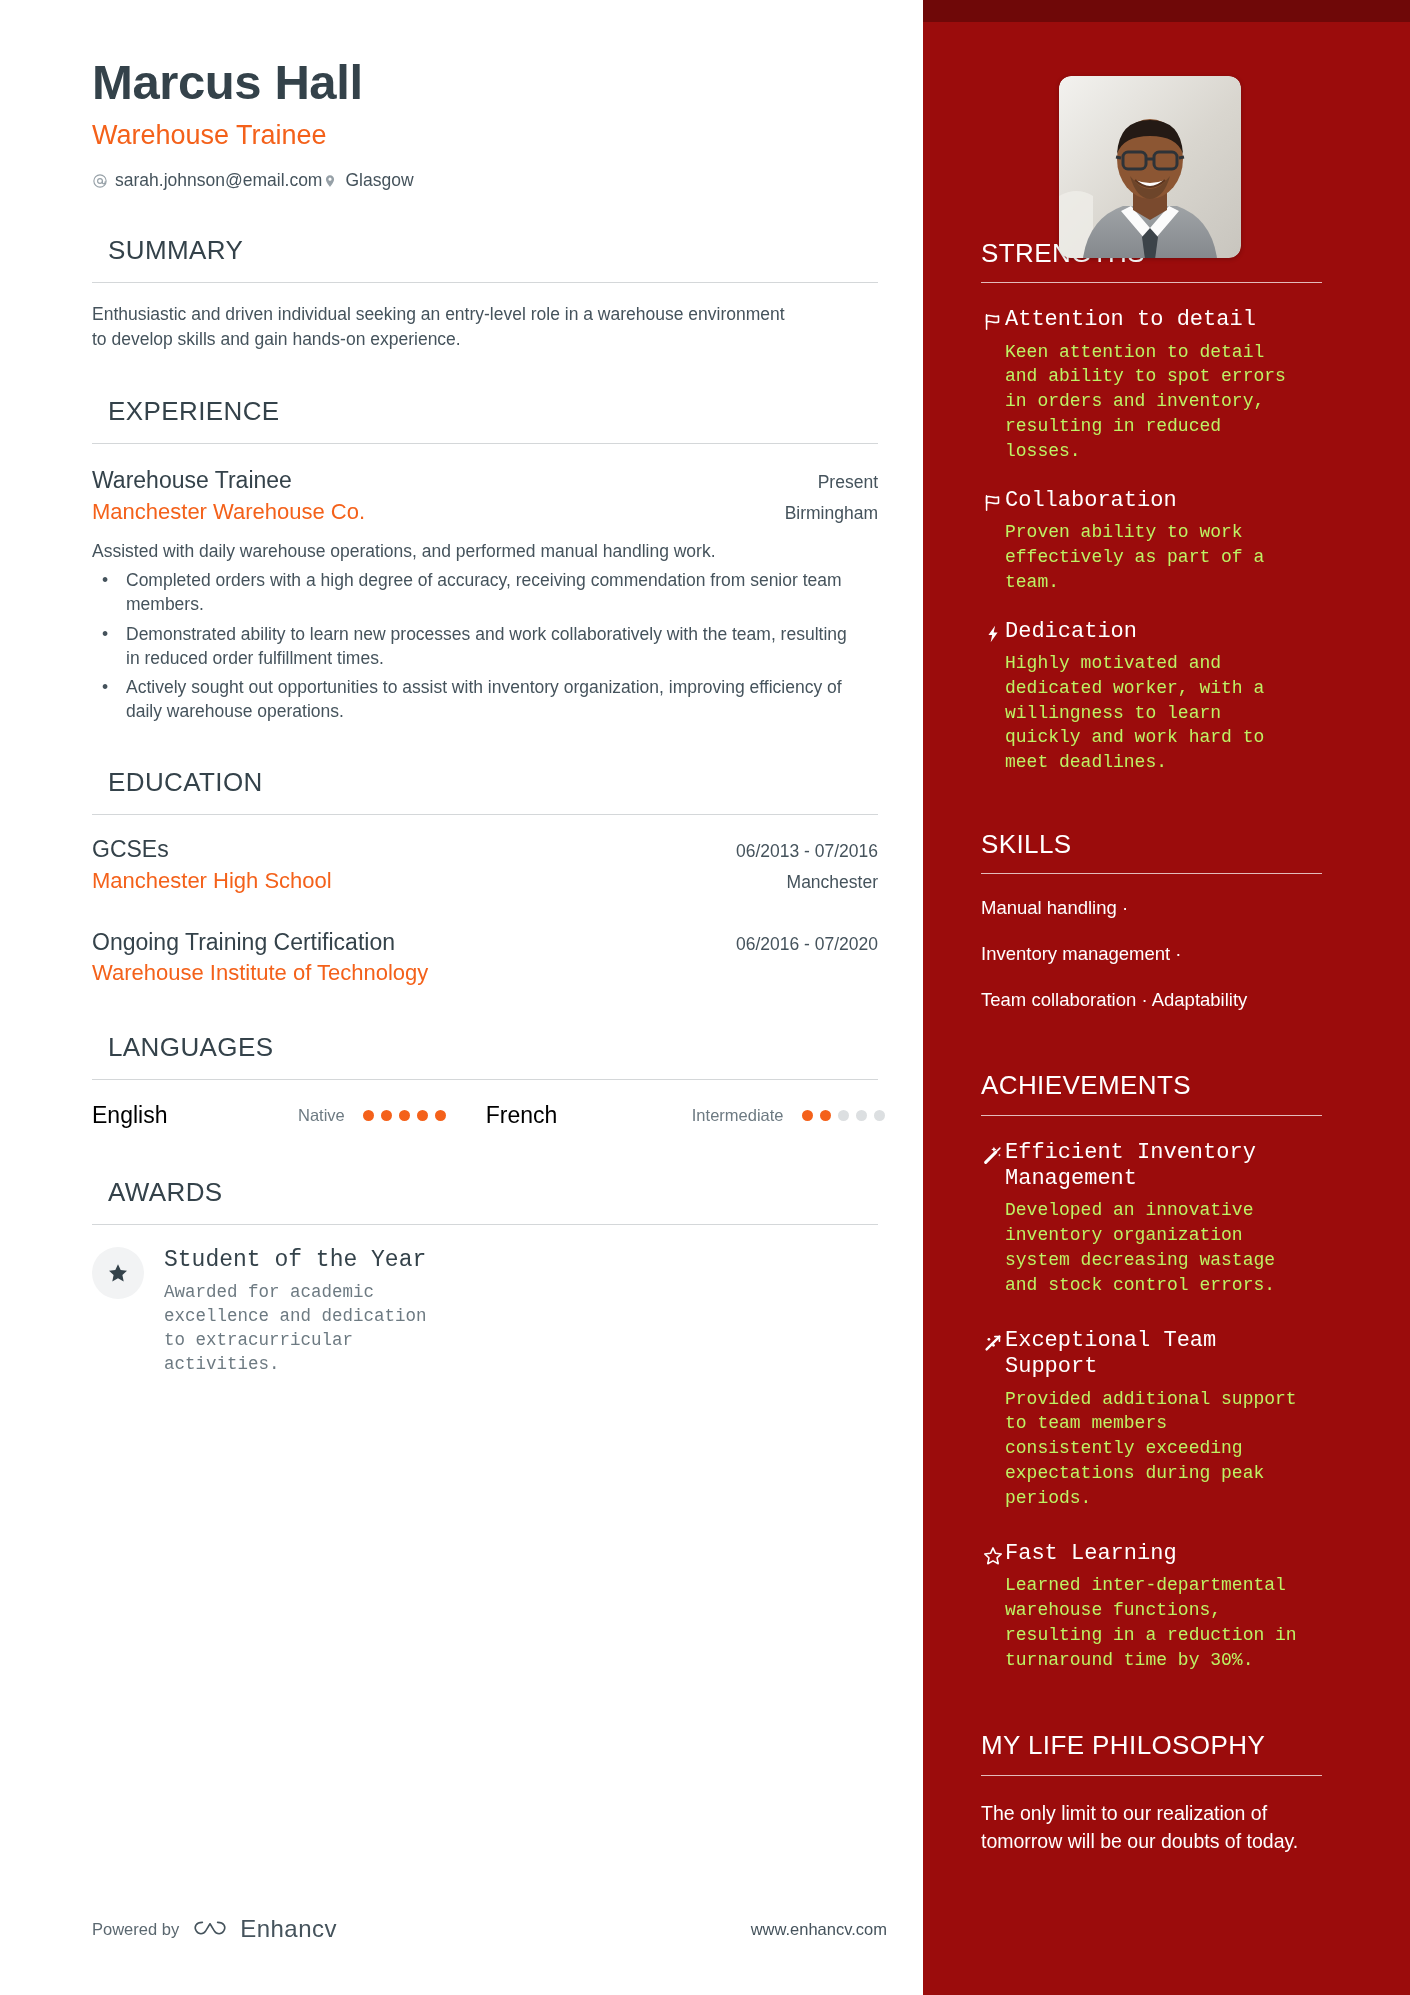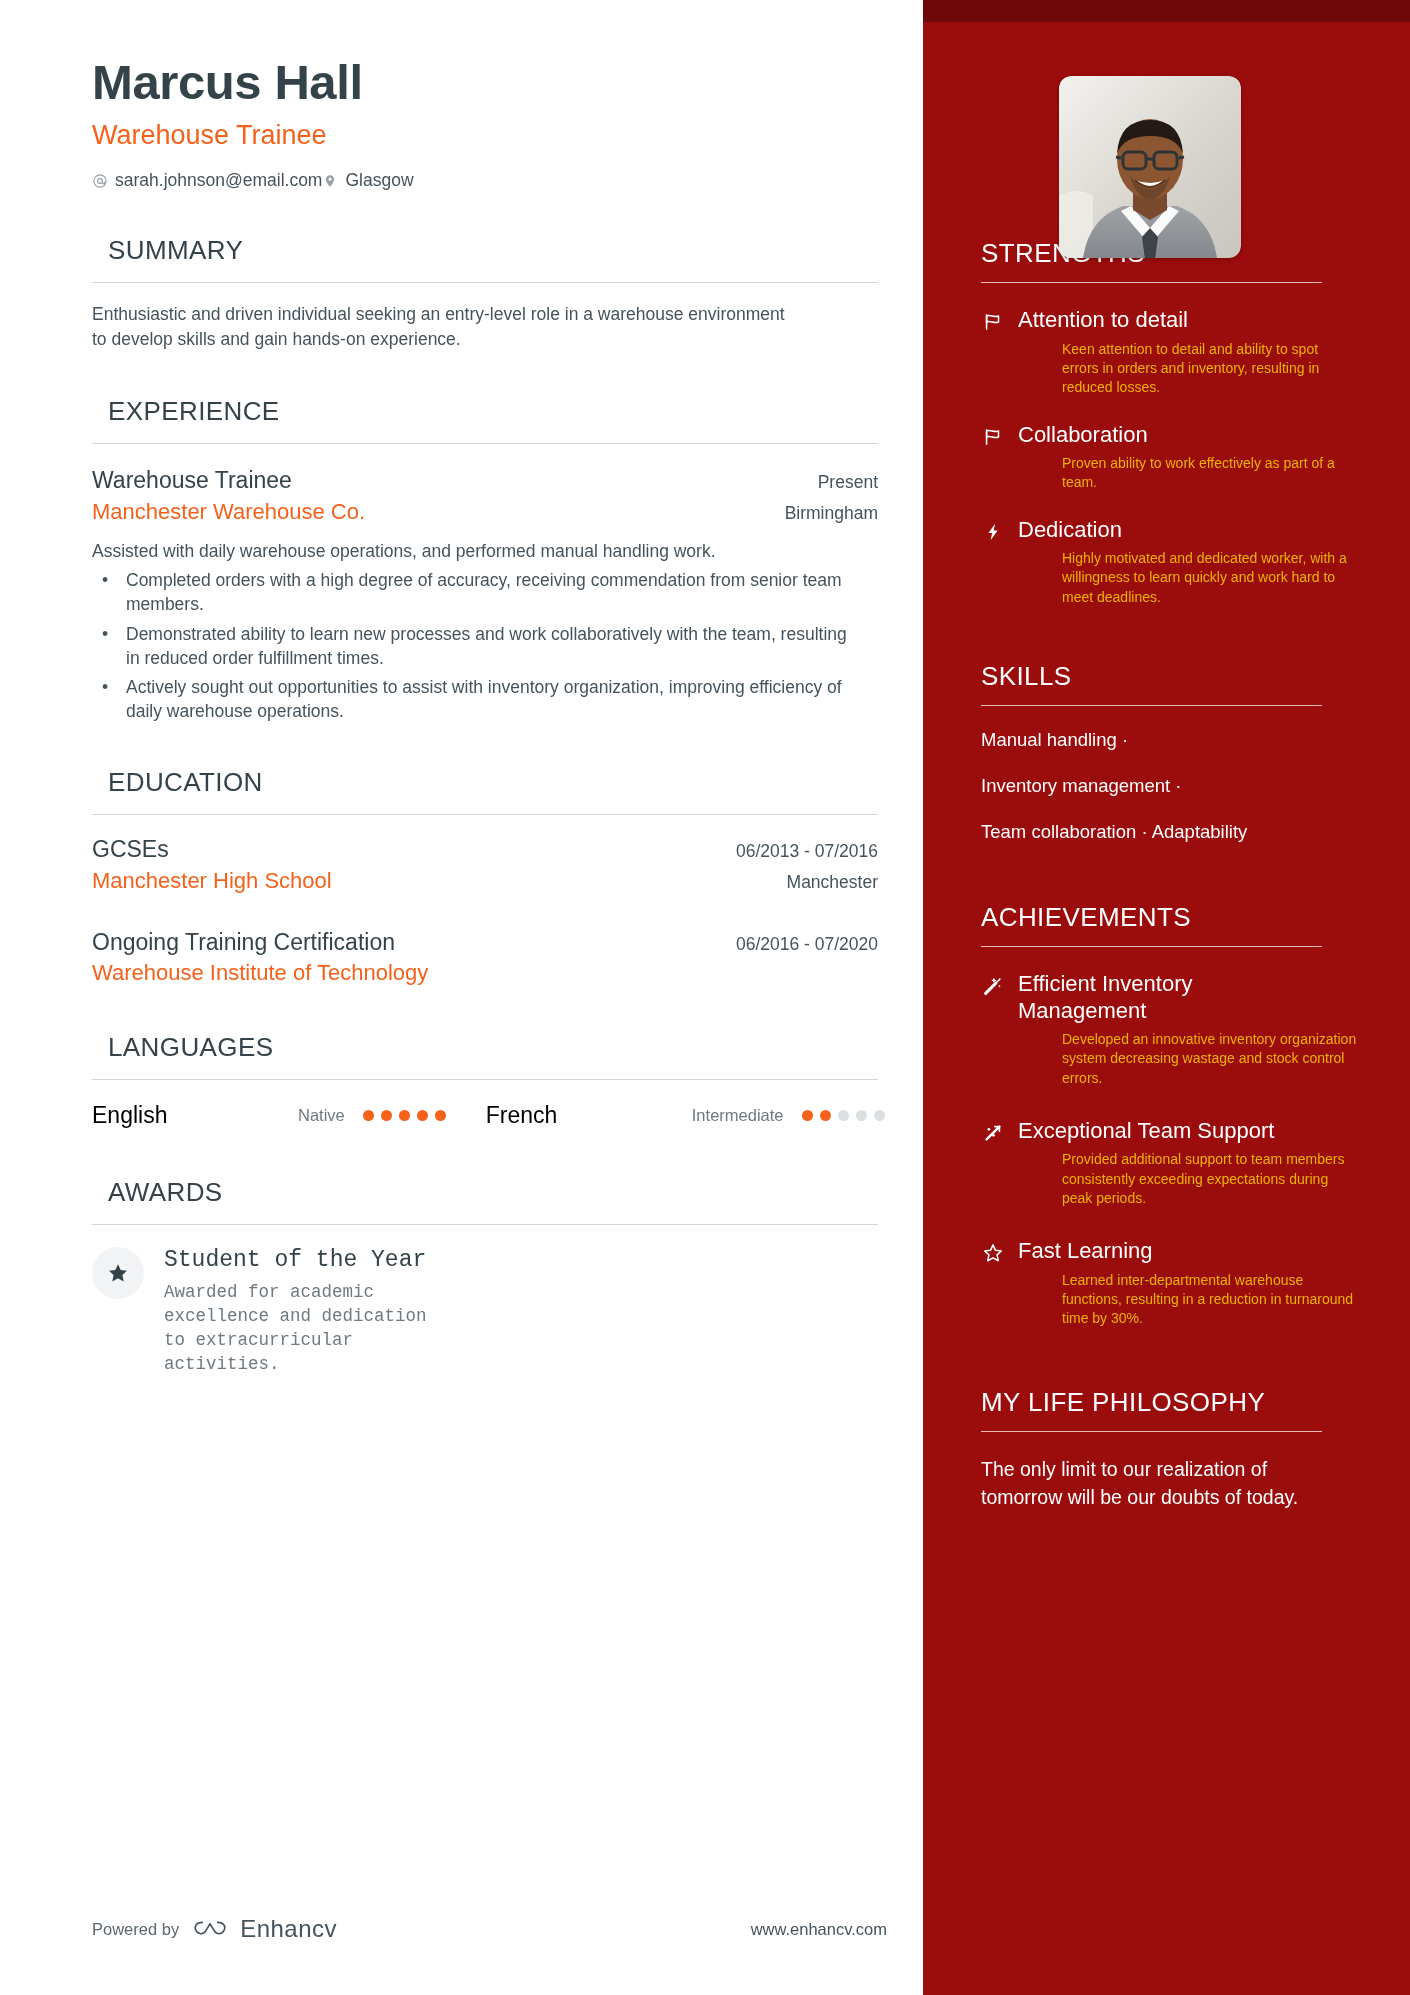--- a/index.html
+++ b/index.html
@@ -257,45 +257,44 @@
     color: #6d7a82;
     line-height: 1.38;
     margin-top: 5px;
     width: 276px;
   }
 
   
   .sb-item {
     display: flex;
     margin-top: 24px;
-    gap: 13px;
+    font-family: Liberation Mono, monospace;
   }
   .sb-icon {
     flex: 0 0 auto;
     width: 24px;
     height: 26px;
     color: #ffffff;
     display: flex;
     align-items: center;
     justify-content: center;
     margin-top: 2px;
   }
   .sb-title {
     font-size: 22px;
     color: #ffffff;
     line-height: 1.2;
   }
   .sb-desc {
-    font-size: 14px;
-    color: #eab308;
+    font-size: 18px;
+    color: #bef264;
     line-height: 1.38;
     margin-top: 6px;
     padding-left: 0;
     width: 296px;
-    margin-left: 44px;
   }
   .sb-body { width: 300px; }
 
   .skill-line {
     font-size: 18.5px;
     color: #ffffff;
     margin-top: 22px;
     line-height: 1.3;
   }
   .philosophy-text {

